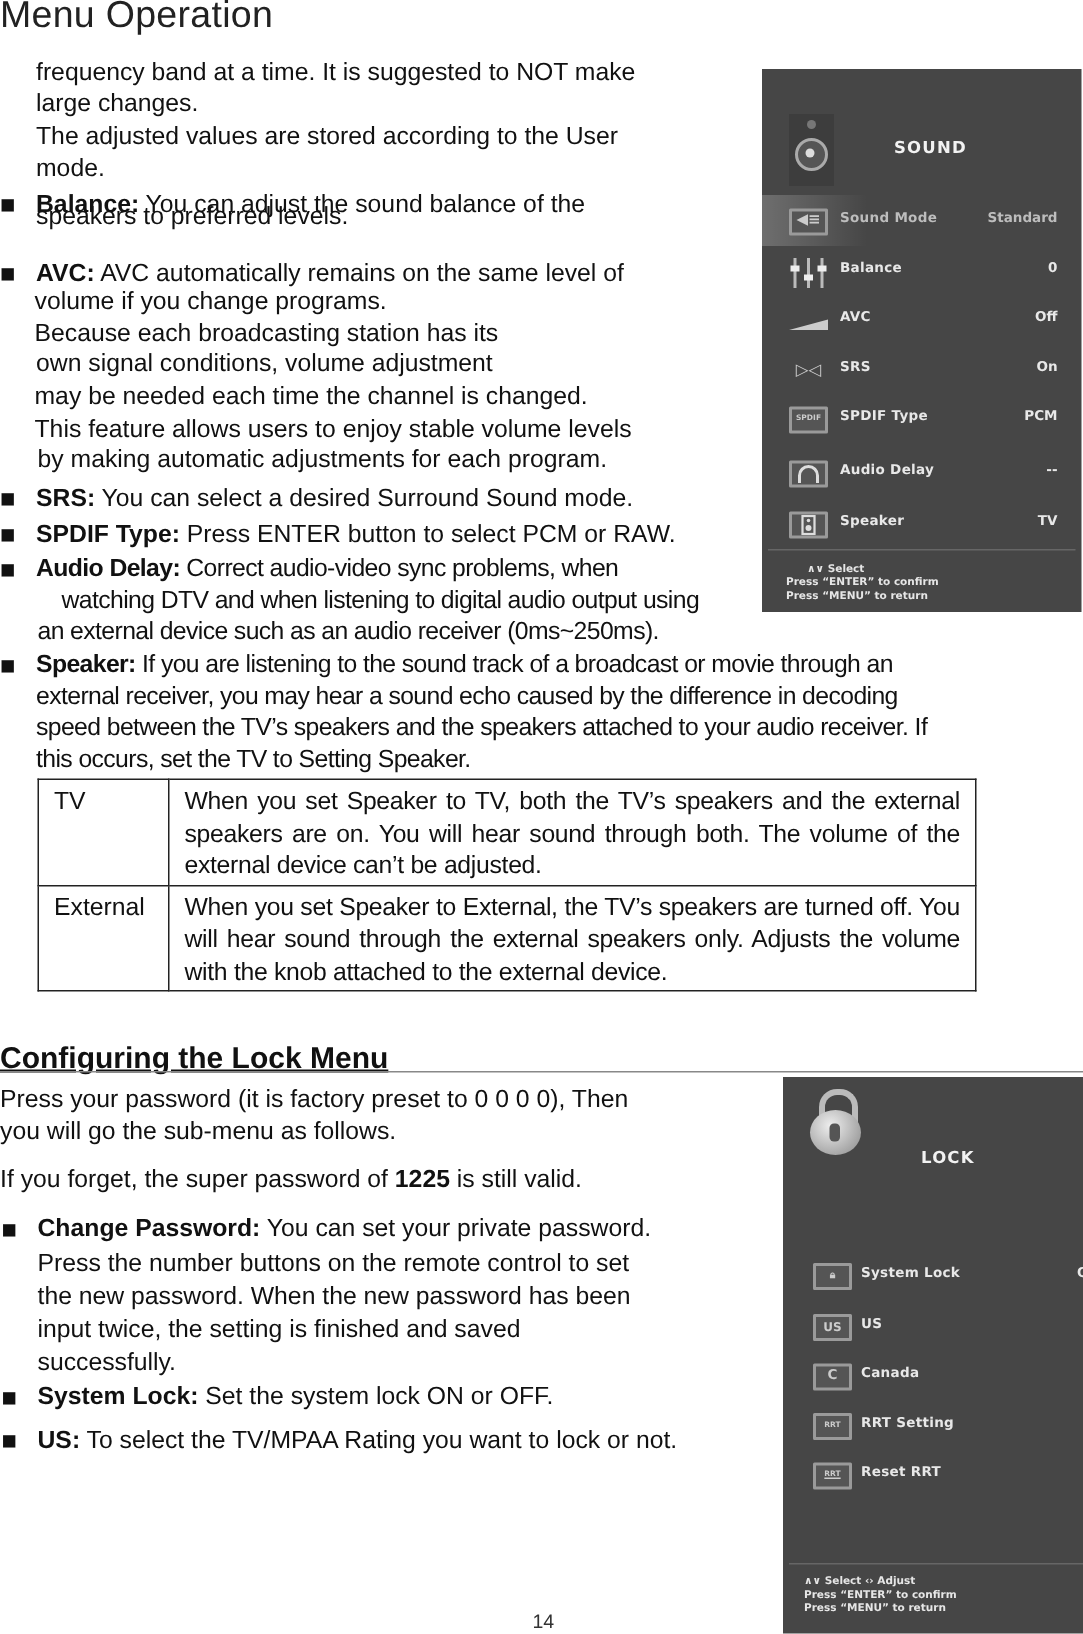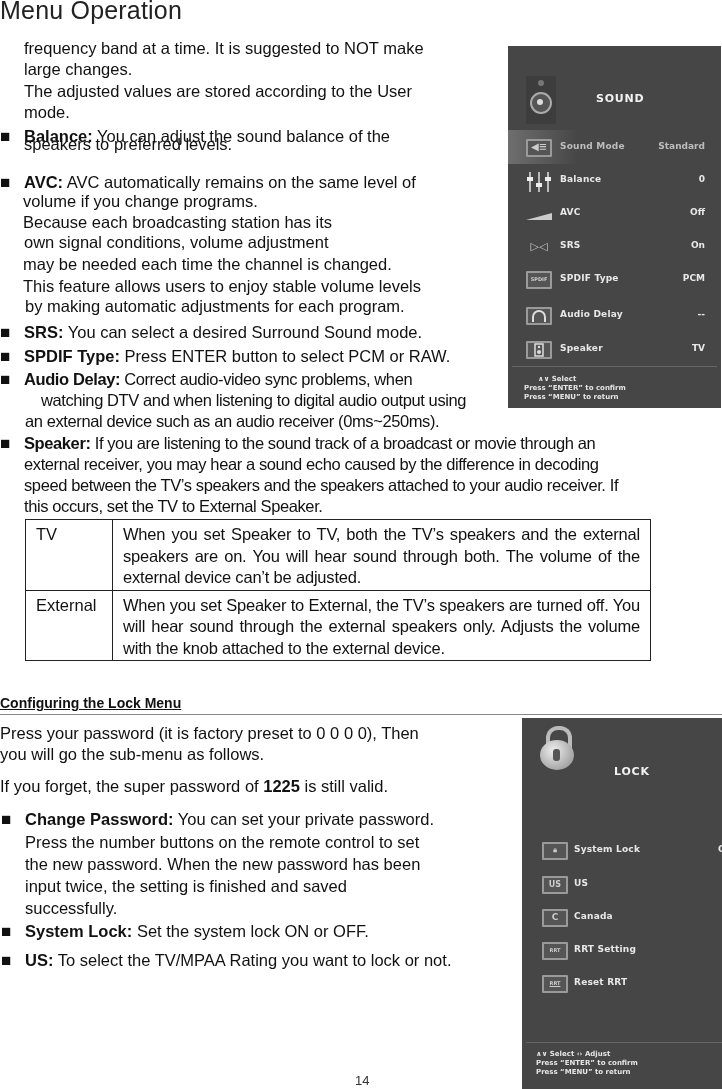--- a/index.html
+++ b/index.html
@@ -11,21 +11,21 @@
   .bul::before { content:"\25A0"; position:absolute; left:-24px; top:0; font-size:17px; }
   .bul { position:absolute; }
   .lbl { font-weight:600; }
   .nar { font-size:16.5px; letter-spacing:-0.4px; }
   
   table.spk { position:absolute; left:25px; top:519px; width:626px; border-collapse:collapse;
               font-size:16.5px; line-height:21.5px; }
   table.spk td { border:1px solid #222; vertical-align:top; padding:4px 10px 1px 10px; }
   table.spk td.k { width:66px; }
   table.spk td.v { text-align:justify; letter-spacing:-0.2px; }
-  .sect-head { left:0; top:695px; font-size:14px;text-align:right; }
+  .sect-head { left:0; top:695px; font-size:20px;text-align:right; }
   .sect-head span { text-decoration:underline; font-weight:600; }
   .sect-rule { left:0; top:714px; width:722px; height:1px; background:#888; }
   .page-num { left:355px; top:1073px; font-size:13px; color:#333; }
   
   .osd { background:#464646; color:#eee; font-family:"DejaVu Sans", sans-serif; }
   .osd .title { position:absolute; font-size:11px; font-weight:bold; letter-spacing:0.8px; color:#f2f2f2; }
   .osd .row { position:absolute; left:0; right:0; height:26px; }
   .osd .row .ic { position:absolute; left:18px; top:3px; width:26px; height:18px; }
   .osd .row .rl { position:absolute; left:52px; top:5px; font-size:9px; font-weight:bold; color:#e8e8e8; letter-spacing:0.2px; }
   .osd .row .rv { position:absolute; right:16px; top:5px; font-size:9px; font-weight:bold; color:#e8e8e8; }
@@ -72,21 +72,21 @@
   <span class="lbl">Audio Delay:</span><span> Correct audio-video sync problems, when</span>
 </div>
 <div class="abs txt nar" style="left:41px;top:390px;">watching DTV and when listening to digital audio output using</div>
 <div class="abs txt nar" style="left:25px;top:411px;">an external device such as an audio receiver (0ms~250ms).</div>
 
 <div class="bul txt nar" style="left:24px;top:433px;">
   <span class="lbl">Speaker:</span><span> If you are listening to the sound track of a broadcast or movie through an</span>
 </div>
 <div class="abs txt nar" style="left:24px;top:454px;">external receiver, you may hear a sound echo caused by the difference in decoding</div>
 <div class="abs txt nar" style="left:24px;top:475px;">speed between the TV’s speakers and the speakers attached to your audio receiver. If</div>
-<div class="abs txt nar" style="left:24px;top:496px;">this occurs, set the TV to External Speaker.</div>
+<div class="abs txt nar" style="left:24px;top:496px;">this occurs, set the TV to Setting Speaker.</div>
 
 <table class="spk">
   <tbody>
       <tr>
     <td class="k">TV</td>
     <td class="v">When you set Speaker to TV, both the TV’s speakers and the external speakers are on. You will hear sound through both. The volume of the external device can’t be adjusted.</td>
   </tr>
   <tr>
     <td class="k">External</td>
     <td class="v">When you set Speaker to External, the TV’s speakers are turned off. You will hear sound through the external speakers only. Adjusts the volume with the knob attached to the external device.</td>

